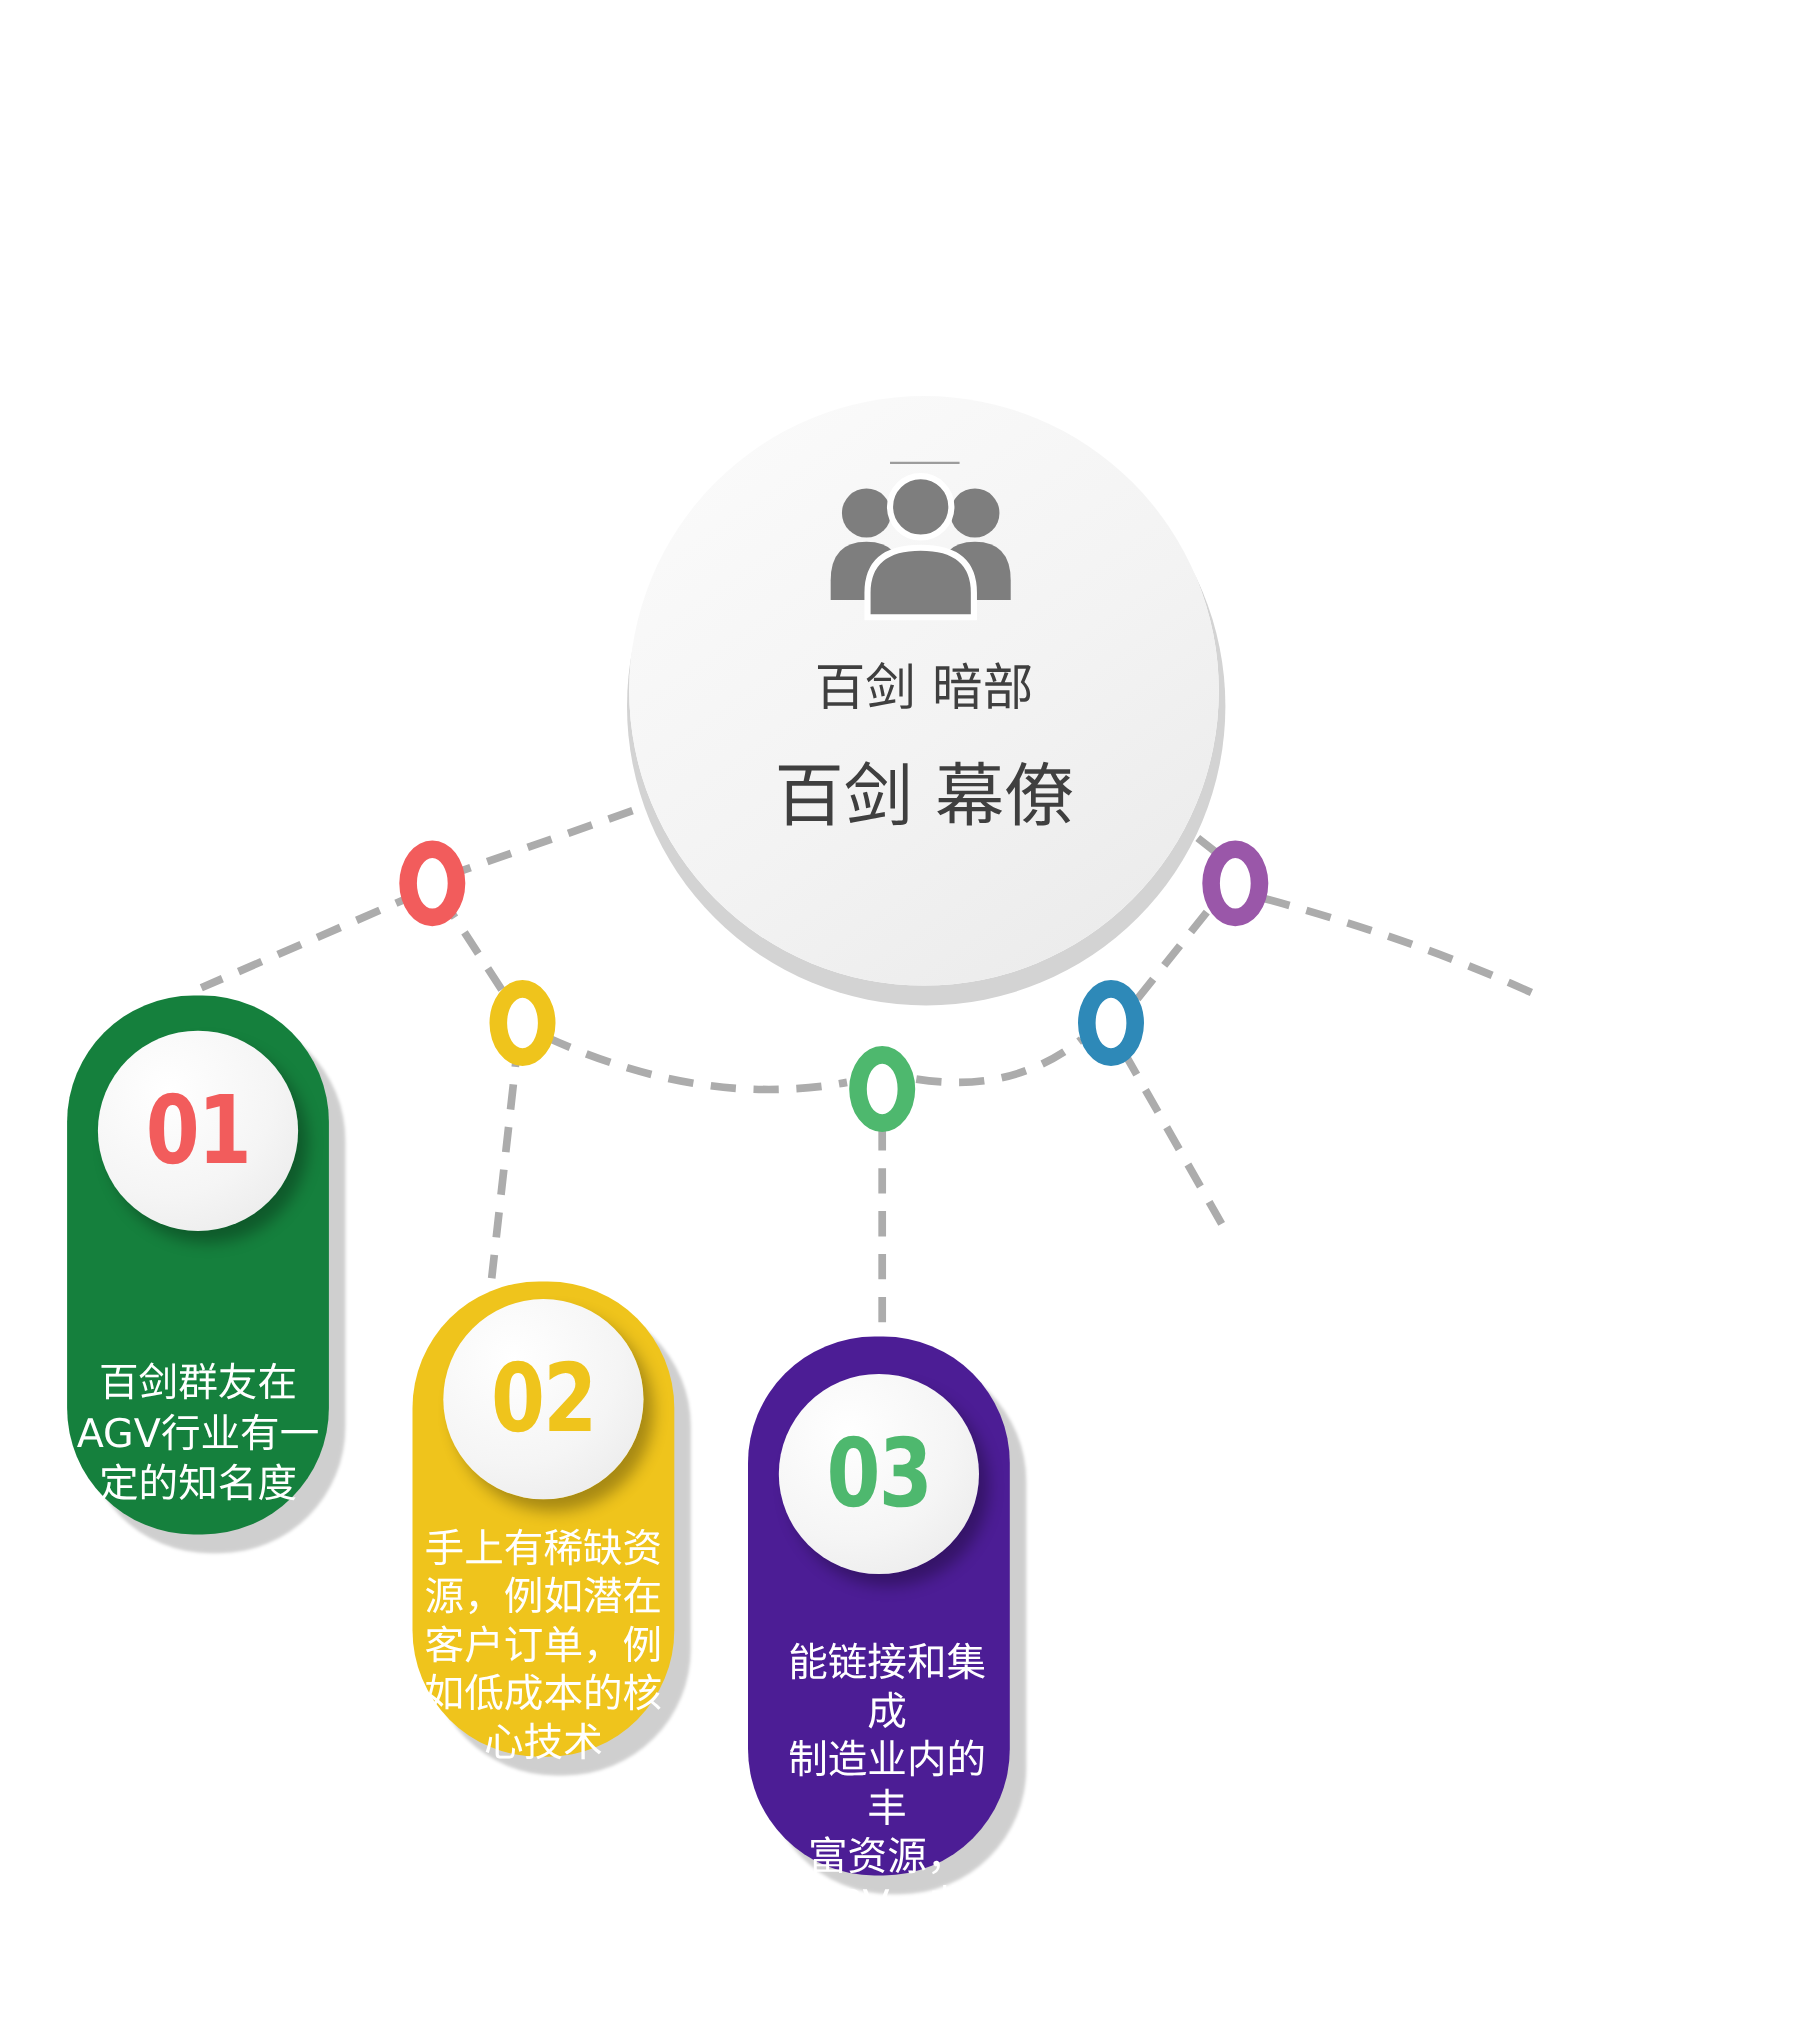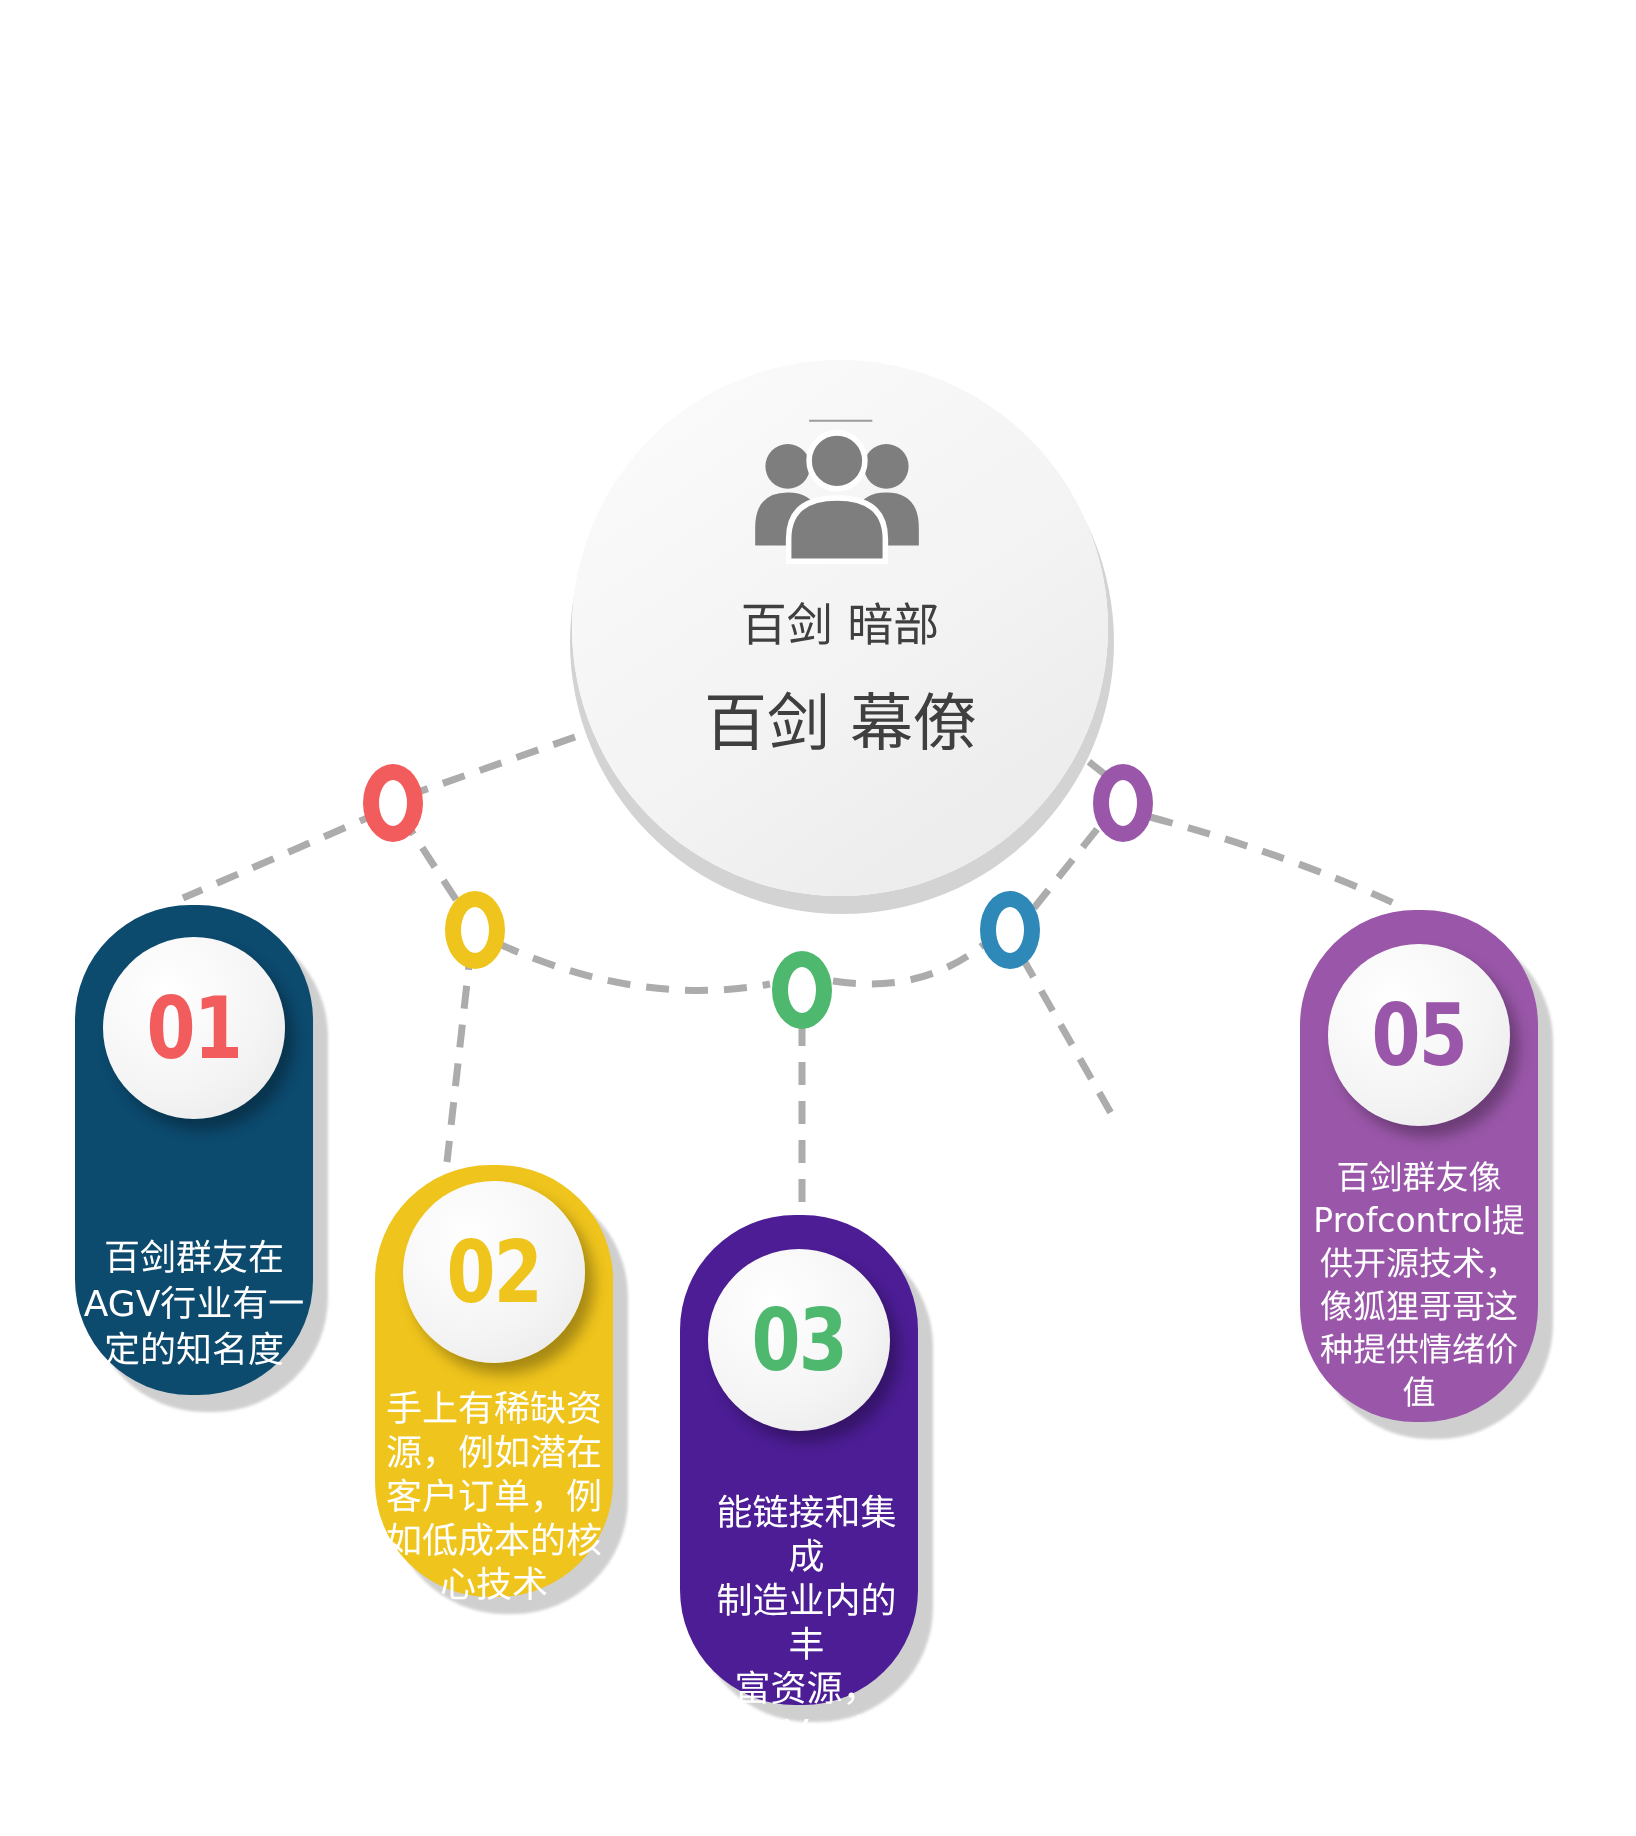--- a/index.html
+++ b/index.html
@@ -91,21 +91,21 @@
     <div class="hub-line1">百剑 暗部</div>
     <div class="hub-line2">百剑 幕僚</div>
   </div>
 
   <div class="ring" style="left: 363px; top: 764px; border-color: rgb(242, 92, 92);"></div>
   <div class="ring" style="left: 445px; top: 891px; border-color: rgb(239, 196, 28);"></div>
   <div class="ring" style="left: 772px; top: 951px; border-color: rgb(78, 184, 110);"></div>
   <div class="ring" style="left: 980px; top: 891px; border-color: rgb(46, 137, 184);"></div>
   <div class="ring" style="left: 1093px; top: 764px; border-color: rgb(154, 87, 169);"></div>
 
-  <div class="card" style="left: 75px; top: 905px; height: 490px; background-color: #0c4a6e;">
+  <div class="card" style="left: 61px; top: 905px; height: 490px; background-color: #15803d;">
     <div class="badge" style="top:32px;">
       <span class="num" style="color: rgb(242, 92, 92);">01</span>
     </div>
     <div class="card-label" style="top:330px;line-height:46px;">百剑群友在
 AGV行业有一
 定的知名度</div>
   </div>
 
   <div class="card" style="left: 375px; top: 1165px; height: 432px; background-color: rgb(239, 196, 28);">
     <div class="badge" style="top:16px;">
@@ -123,25 +123,14 @@
       <span class="num" style="color: rgb(78, 184, 110);">03</span>
     </div>
     <div class="card-label" style="top:276px;line-height:44px;margin-left:15px;">能链接和集成
 制造业内的丰
 富资源，
 AGV，非标，
 人力，投资人</div>
   </div>
 
 
-  <div class="card" style="left: 1300px; top: 910px; height: 512px; background-color: rgb(154, 87, 169);">
-    <div class="badge" style="top:34px;">
-      <span class="num" style="color: rgb(154, 87, 169);">05</span>
-    </div>
-    <div class="card-label" style="top:246px;line-height:43px;font-size:33px;">百剑群友像
-Profcontrol提
-供开源技术，
-像狐狸哥哥这
-种提供情绪价
-值</div>
-  </div>
 
 </div>
 
 </body></html>

